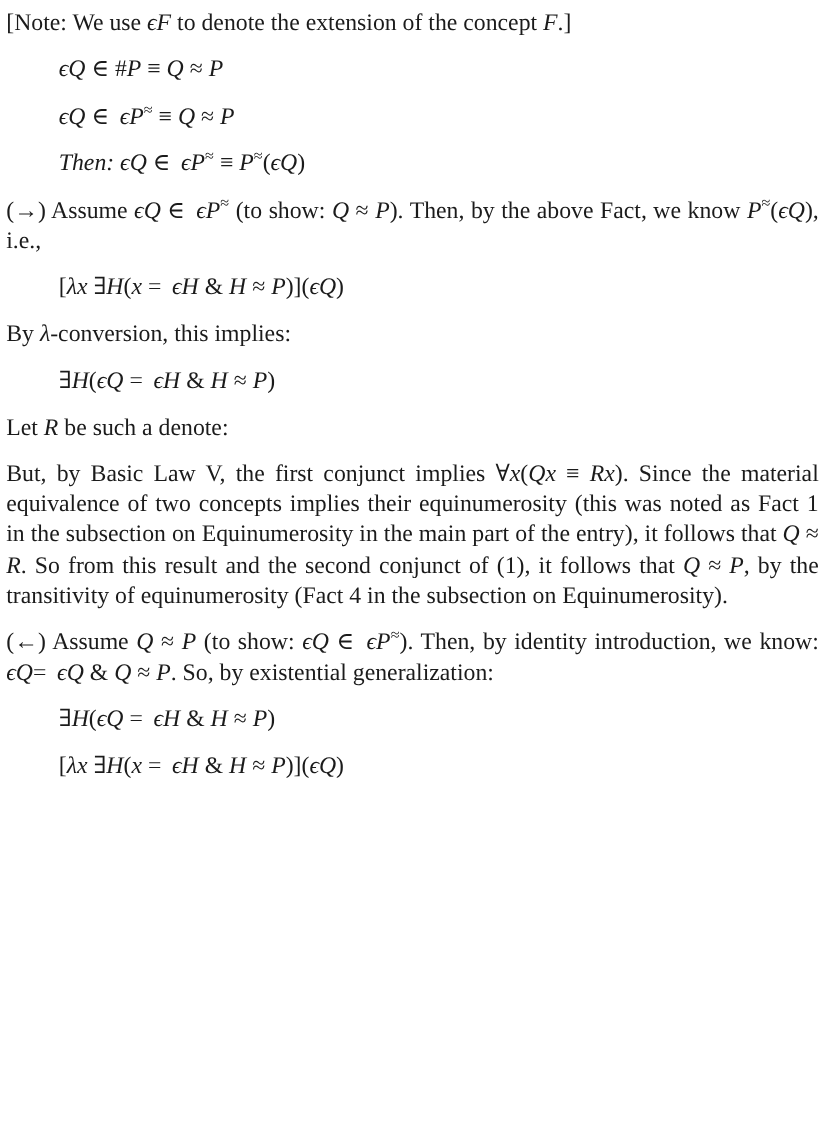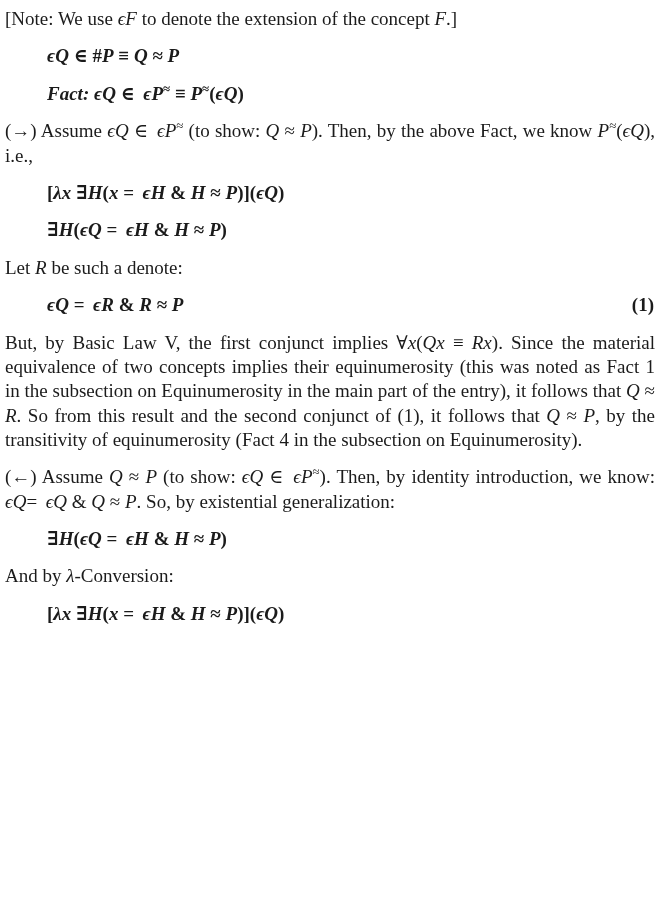--- a/index.html
+++ b/index.html
@@ -24,21 +24,20 @@
     text-align: justify;
   }
   .para:first-child {
     margin-top: 0;
   }
   .math {
     margin: 13px 0;
     padding-left: 42px;
     position: relative;
     text-align: left;
-    font-weight: bold;
   }
   .it {
     font-style: italic;
   }
   .rm {
     font-style: normal;
   }
   sup.sup {
     font-size: 68%;
     line-height: 0;
@@ -51,25 +50,25 @@
     font-style: normal;
   }
 </style>
 </head>
 <body>
 
 <main class="page">
   <div>
       <p class="para"><span class="rm">[Note: We use </span><span class="it">ϵF</span><span class="rm"> to denote the extension of the concept </span><span class="it">F</span><span class="rm">.]</span></p>
       <div class="math"><span class="it">ϵQ</span><span class="rm"> ∈ #</span><span class="it">P</span><span class="rm"> ≡ </span><span class="it">Q</span><span class="rm"> ≈ </span><span class="it">P</span></div>
-      <div class="math"><span class="it">Fact: </span><span class="it">ϵQ</span><span class="rm"> ∈  </span><span class="it">ϵP</span><sup class="sup">≈</sup><span class="rm"> ≡ </span><span class="it">P</span><sup class="sup">≈</sup><span class="rm">(</span><span class="it">ϵQ</span><span class="rm">)</span></div>
+      <div class="math"><span class="it">ϵQ</span><span class="rm"> ∈  </span><span class="it">ϵP</span><sup class="sup">≈</sup><span class="rm"> ≡ </span><span class="it">Q</span><span class="rm"> ≈ </span><span class="it">P</span></div>
+      <div class="math"><span class="it">Then: </span><span class="it">ϵQ</span><span class="rm"> ∈  </span><span class="it">ϵP</span><sup class="sup">≈</sup><span class="rm"> ≡ </span><span class="it">P</span><sup class="sup">≈</sup><span class="rm">(</span><span class="it">ϵQ</span><span class="rm">)</span></div>
       <p class="para"><span class="rm">(→) Assume </span><span class="it">ϵQ</span><span class="rm"> ∈  </span><span class="it">ϵP</span><sup class="sup">≈</sup><span class="rm"> (to show: </span><span class="it">Q</span><span class="rm"> ≈ </span><span class="it">P</span><span class="rm">). Then, by the above Fact, we know </span><span class="it">P</span><sup class="sup">≈</sup><span class="rm">(</span><span class="it">ϵQ</span><span class="rm">), i.e.,</span></p>
       <div class="math"><span class="rm">[</span><span class="it">λx</span><span class="rm"> ∃</span><span class="it">H</span><span class="rm">(</span><span class="it">x</span><span class="rm"> =  </span><span class="it">ϵH</span><span class="rm"> &amp; </span><span class="it">H</span><span class="rm"> ≈ </span><span class="it">P</span><span class="rm">)](</span><span class="it">ϵQ</span><span class="rm">)</span></div>
+      <p class="para"><span class="rm">By </span><span class="it">λ</span><span class="rm">-conversion, this implies:</span></p>
       <div class="math"><span class="rm">∃</span><span class="it">H</span><span class="rm">(</span><span class="it">ϵQ</span><span class="rm"> =  </span><span class="it">ϵH</span><span class="rm"> &amp; </span><span class="it">H</span><span class="rm"> ≈ </span><span class="it">P</span><span class="rm">)</span></div>
       <p class="para"><span class="rm">Let </span><span class="it">R</span><span class="rm"> be such a denote:</span></p>
-      <div class="math"><span class="it">ϵQ</span><span class="rm"> =  </span><span class="it">ϵR</span><span class="rm"> &amp; </span><span class="it">R</span><span class="rm"> ≈ </span><span class="it">P</span><span class="eqnum">(1)</span></div>
       <p class="para"><span class="rm">But, by Basic Law V, the first conjunct implies ∀</span><span class="it">x</span><span class="rm">(</span><span class="it">Qx</span><span class="rm"> ≡ </span><span class="it">Rx</span><span class="rm">). Since the material equivalence of two concepts implies their equinumerosity (this was noted as Fact 1 in the subsection on Equinumerosity in the main part of the entry), it follows that </span><span class="it">Q</span><span class="rm"> ≈ </span><span class="it">R</span><span class="rm">. So from this result and the second conjunct of (1), it follows that </span><span class="it">Q</span><span class="rm"> ≈ </span><span class="it">P</span><span class="rm">, by the transitivity of equinumerosity (Fact 4 in the subsection on Equinumerosity).</span></p>
       <p class="para"><span class="rm">(←) Assume </span><span class="it">Q</span><span class="rm"> ≈ </span><span class="it">P</span><span class="rm"> (to show: </span><span class="it">ϵQ</span><span class="rm"> ∈  </span><span class="it">ϵP</span><sup class="sup">≈</sup><span class="rm">). Then, by identity introduction, we know: </span><span class="it">ϵQ</span><span class="rm">=  </span><span class="it">ϵQ</span><span class="rm"> &amp; </span><span class="it">Q</span><span class="rm"> ≈ </span><span class="it">P</span><span class="rm">. So, by existential generalization:</span></p>
       <div class="math"><span class="rm">∃</span><span class="it">H</span><span class="rm">(</span><span class="it">ϵQ</span><span class="rm"> =  </span><span class="it">ϵH</span><span class="rm"> &amp; </span><span class="it">H</span><span class="rm"> ≈ </span><span class="it">P</span><span class="rm">)</span></div>
-      <p class="para"><span class="rm">And by </span><span class="it">λ</span><span class="rm">-Conversion:</span></p>
       <div class="math"><span class="rm">[</span><span class="it">λx</span><span class="rm"> ∃</span><span class="it">H</span><span class="rm">(</span><span class="it">x</span><span class="rm"> =  </span><span class="it">ϵH</span><span class="rm"> &amp; </span><span class="it">H</span><span class="rm"> ≈ </span><span class="it">P</span><span class="rm">)](</span><span class="it">ϵQ</span><span class="rm">)</span></div>
     </div>
 </main>
 
 </body></html>

